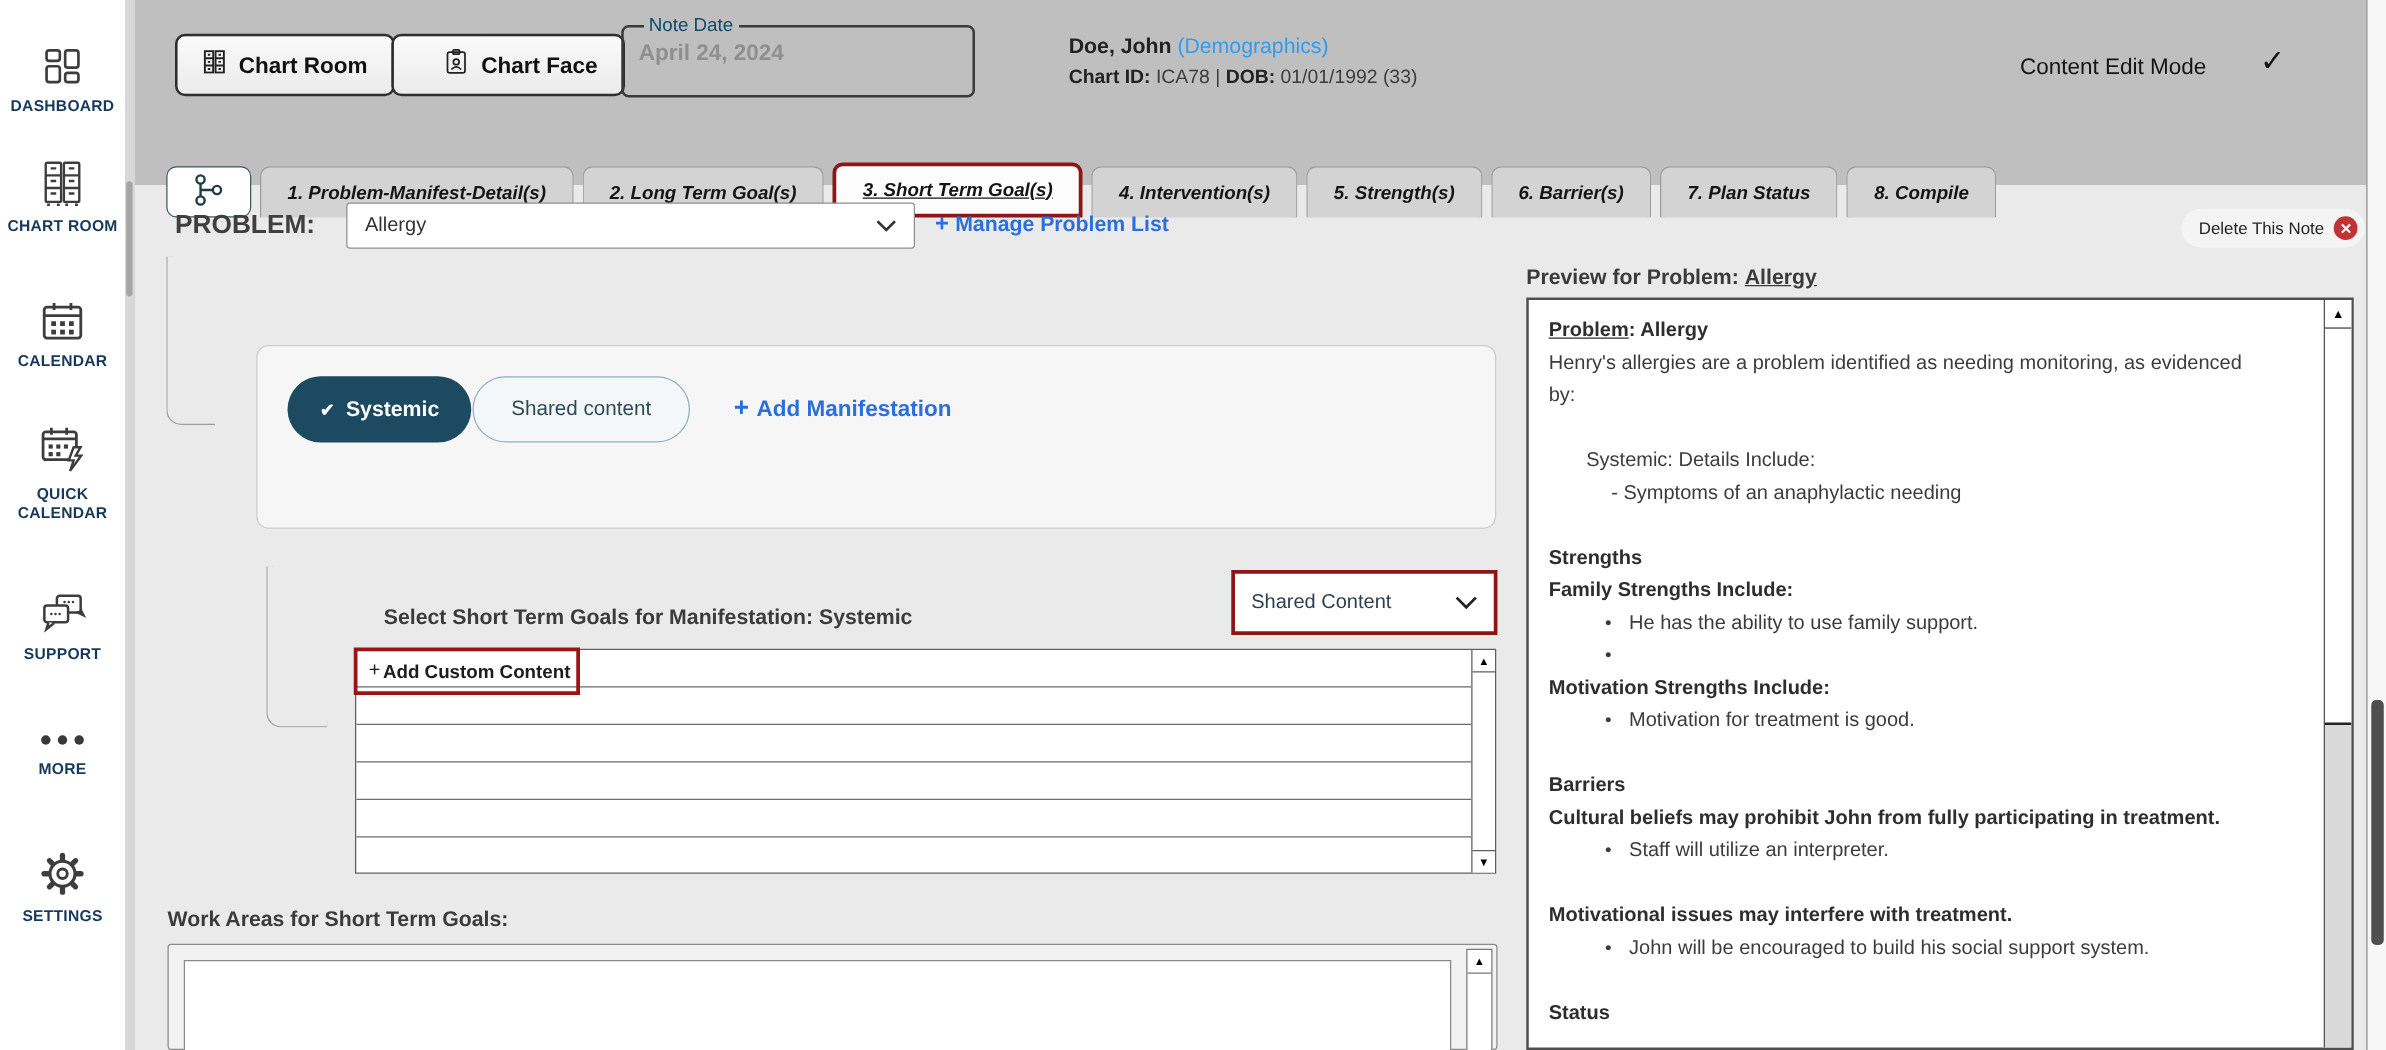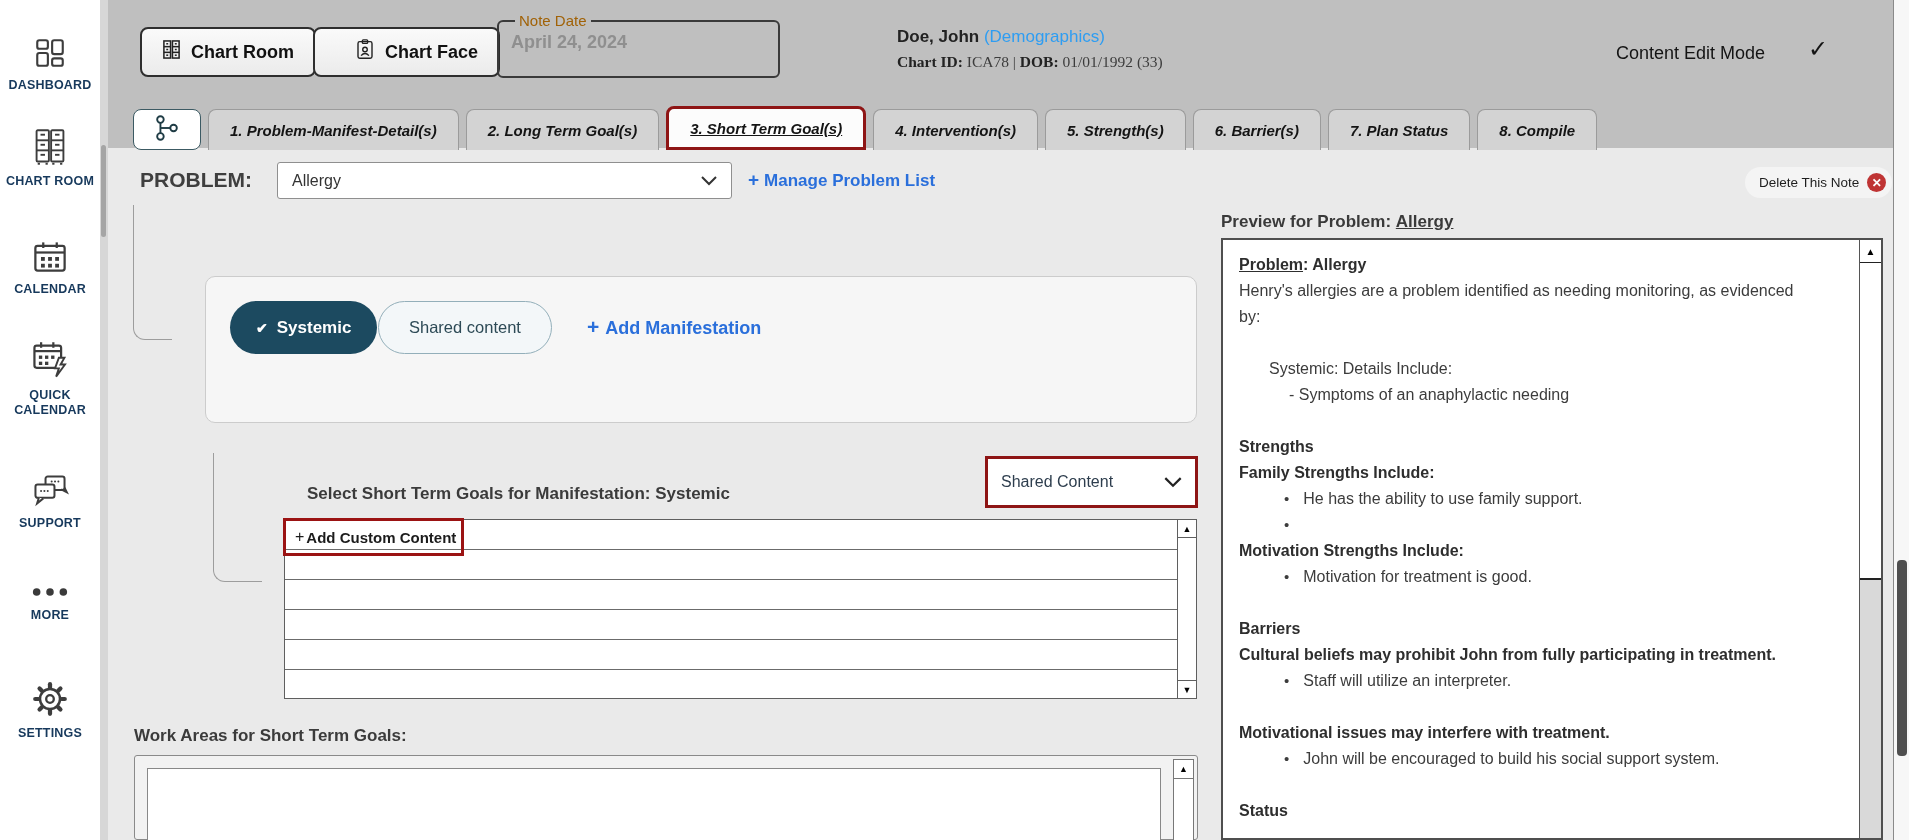--- a/index.html
+++ b/index.html
@@ -16,37 +16,37 @@
   .side-item svg { display:block; }
   .side-label { margin-top:8px; font-size:12.5px; font-weight:700; color:#17395c; text-align:center; line-height:15px; letter-spacing:.2px; width:92px; }
 
   
   .topbar-bg { position:absolute; left:108px; top:0; width:1785px; height:148px; background:#bfbfbf; }
   .hbtn { position:absolute; top:27px; height:50px; display:flex; align-items:center; gap:10px;
           padding:0 20px; background:linear-gradient(#fafafa,#ebebeb); border:2px solid #2e2e2e;
           border-radius:8px; font-size:18px; font-weight:700; color:#111; cursor:pointer; }
   .notedate { position:absolute; left:497px; top:12px; width:283px; height:66px;
               border:2px solid #3a3a3a; border-radius:6px; padding:2px 12px 0 12px; }
-  .notedate legend { font-size:15px; color:#a16207; padding:0 4px; margin-left:4px; }
+  .notedate legend { font-size:15px; color:#0c4a6e; padding:0 4px; margin-left:4px; }
   .notedate .val { font-size:18px; font-weight:700; color:#8f8f8f; margin-top:1px; }
-  .patient { position:absolute; left:897px; top:24px; line-height:25px; }
+  .patient { position:absolute; left:855px; top:24px; line-height:25px; }
   .patient .l1 { font-size:17px; font-weight:700; color:#222; }
   .patient .l1 a { color:#2e9df2; font-weight:400; text-decoration:none; cursor:pointer; }
-  .patient .l2 { font-size:15.5px; color:#3c3c3c;font-family:Liberation Serif, serif; }
+  .patient .l2 { font-size:15.5px; color:#3c3c3c; }
   .patient .l2 b { color:#222; }
   .editmode { position:absolute; left:1616px; top:43px; font-size:18px; color:#141414; }
   .editcheck { position:absolute; left:1808px; top:35px; font-size:24px; color:#141414; cursor:pointer; }
 
   
   .tabbar { position:absolute; left:133px; top:106px; display:flex; align-items:flex-end; gap:7px;font-style:italic; }
   .tab { height:41px; display:flex; align-items:center; padding:0 21px; background:#d3d3d3;
          border:1px solid #9b9b9b; border-bottom:none; border-radius:8px 8px 0 0;
          font-size:15px; font-weight:700; color:#141414; cursor:pointer; white-space:nowrap; }
   .tab.icon-tab { background:#ffffff; border:1.5px solid #3c5a63; border-radius:8px; padding:0 18px; height:41px; }
-  .tab.active { background:#fcfcfc; border:3px solid #8e1515; border-bottom:3px solid #8e1515; text-decoration:underline; height:44px; }
+  .tab.active { background:#fcfcfc; border:3px solid #8e1515; border-bottom:3px solid #8e1515; text-decoration:underline; height:44px;margin-top:24px; }
 
   
   .problem-label { position:absolute; left:140px; top:168px; font-size:21px; font-weight:800; color:#3f3f3f; }
   .problem-select { position:absolute; left:277px; top:162px; width:455px; height:37px; background:#fff;
                     border:1px solid #8f8f8f; border-radius:3px; display:flex; align-items:center;
                     padding:0 14px; font-size:16px; color:#333; cursor:pointer; }
   .problem-select .chev { margin-left:auto; }
   .manage-link { position:absolute; left:748px; top:169px; font-size:17px; font-weight:700; color:#2a6fdb; cursor:pointer; }
   .manage-link .plus { font-size:19px; margin-right:5px; }
   .delete-btn { position:absolute; left:1745px; top:167px; height:31px; display:flex; align-items:center; gap:8px;

